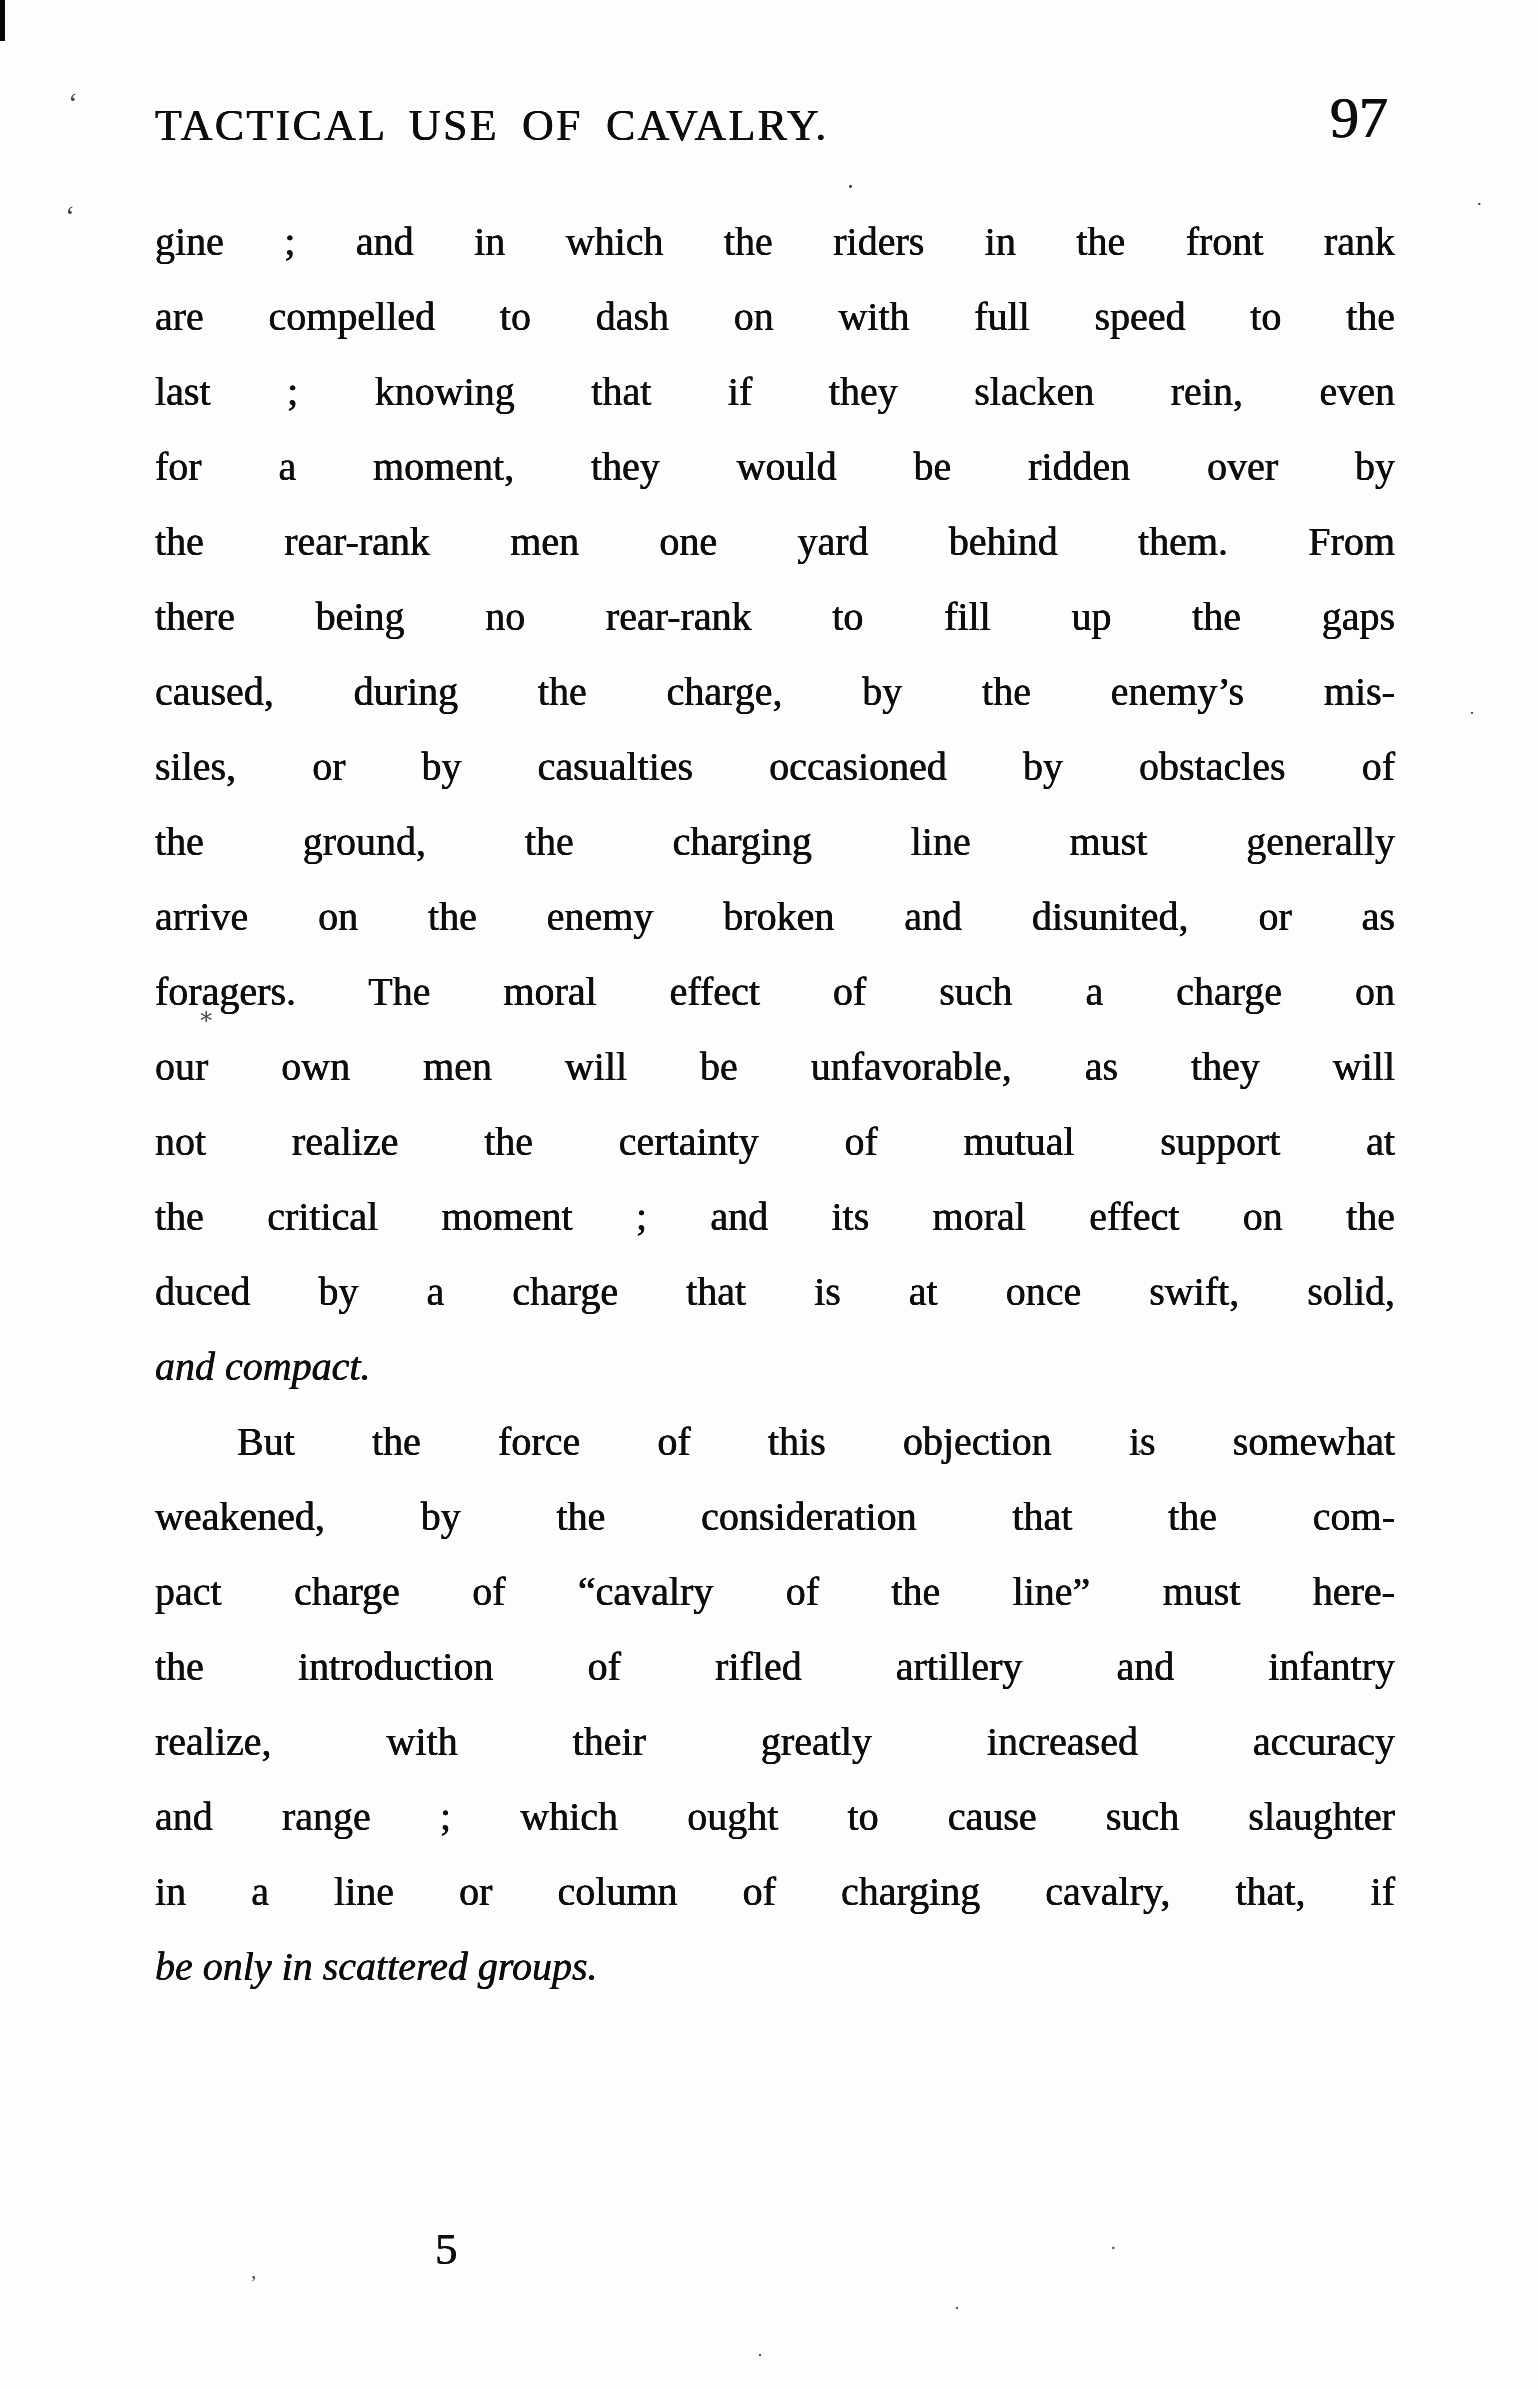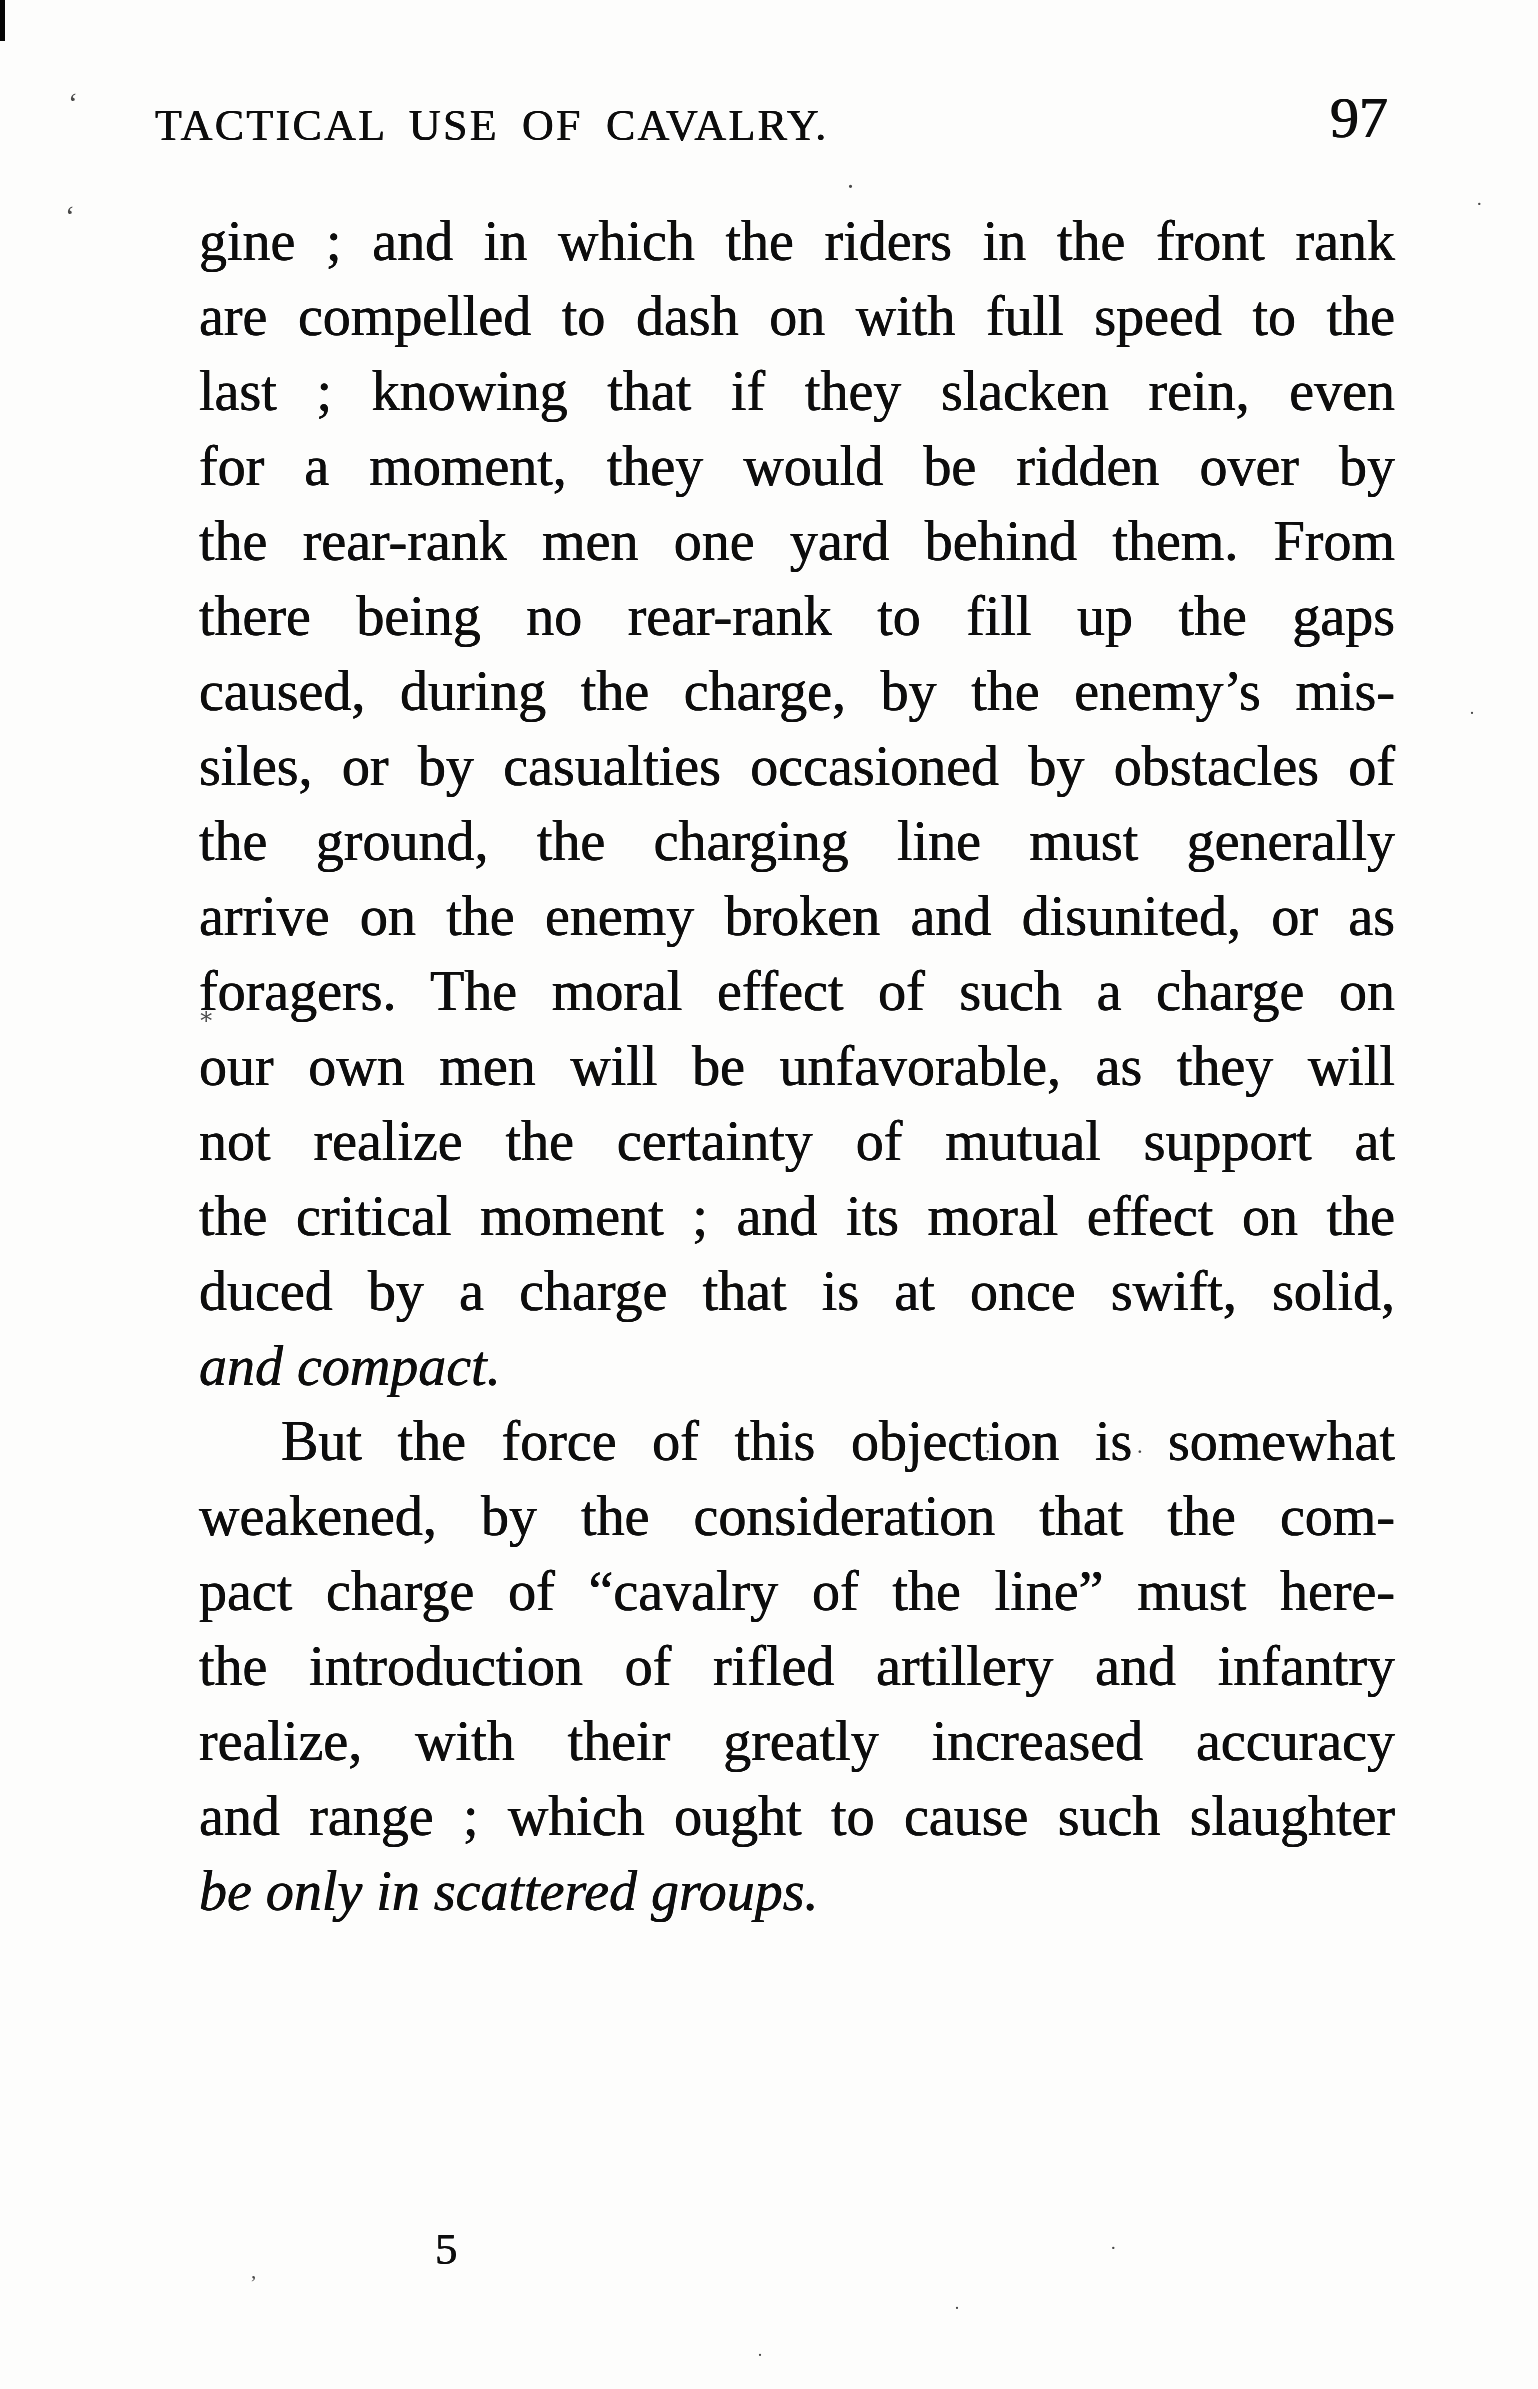--- a/index.html
+++ b/index.html
@@ -34,26 +34,25 @@
     text-shadow: 0.4px 0 currentColor, -0.4px 0 currentColor;
   }
   
   .text-block {
     position: absolute;
     left: 155px;
     right: 143px;
     top: 204px;
   }
   .line {
-    font-size: 56px;
+    font-size: 40px;
     line-height: 75px;
     text-align: justify;
     text-align-last: justify;
     text-shadow: 0.3px 0 currentColor, -0.3px 0 currentColor;
-    margin-left: 44px;
   }
   .line.last { text-align-last: left; font-style: italic; }
   .line.indent { text-indent: 82px; }
   
   .signature {
     position: absolute;
     left: 435px;
     top: 2227px;
     font-size: 45px;
     line-height: 1;
@@ -94,20 +93,21 @@
       <div class="line">not realize the certainty of mutual support at</div>
       <div class="line">the critical moment ; and its moral effect on the</div>
       <div class="line">duced by a charge that is at once swift, solid,</div>
       <div class="line last">and compact.</div>
       <div class="line indent">But the force of this objection is somewhat</div>
       <div class="line">weakened, by the consideration that the com-</div>
       <div class="line">pact charge of “cavalry of the line” must here-</div>
       <div class="line">the introduction of rifled artillery and infantry</div>
       <div class="line">realize, with their greatly increased accuracy</div>
       <div class="line">and range ; which ought to cause such slaughter</div>
+      <div class="line">in a line or column of charging cavalry, that, if</div>
       <div class="line last">be only in scattered groups.</div>
     </main>
 
   <div class="signature">5</div>
 
   <div id="artifacts">
       <span class="artifact bar" style="left: 0px; top: 0px; width: 5.3px; height: 41px;"></span>
       <span class="artifact" style="left: 68px; top: 88px; font-size: 30px;">‘</span>
       <span class="artifact" style="left: 65px; top: 201px; font-size: 30px;">‘</span>
       <span class="artifact" style="left: 846px; top: 174px; font-size: 27px;">·</span>

